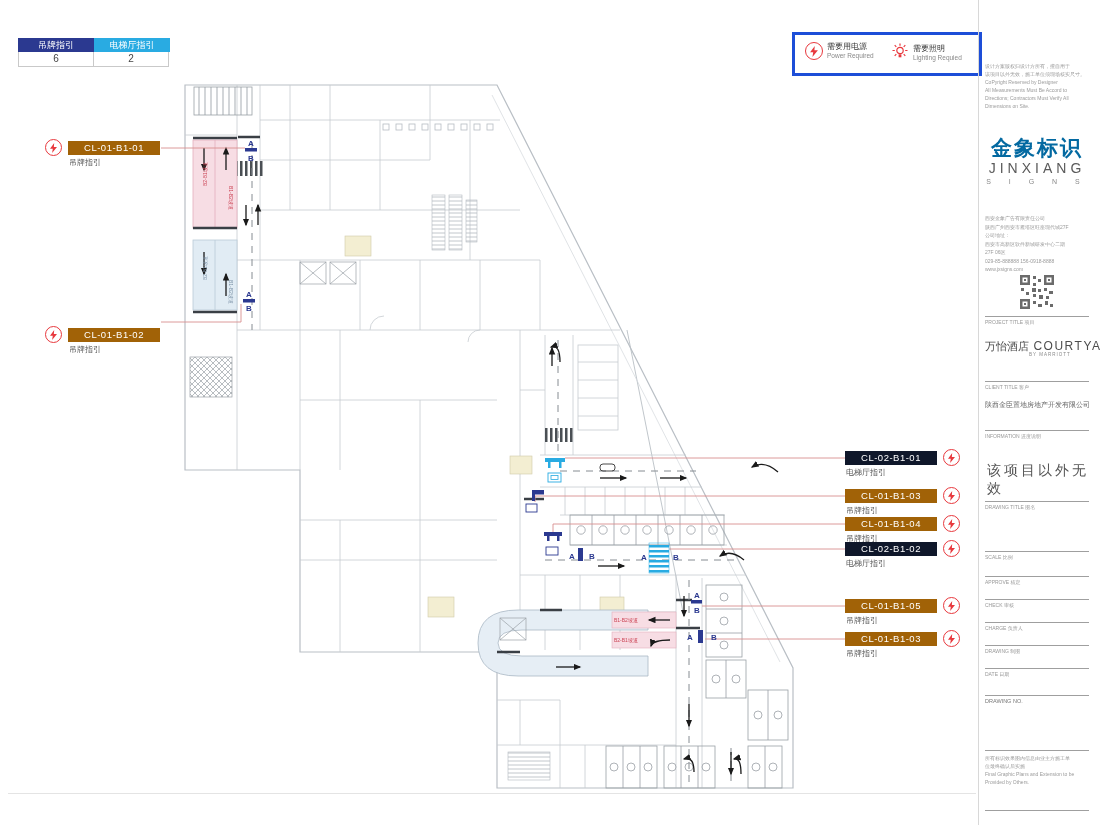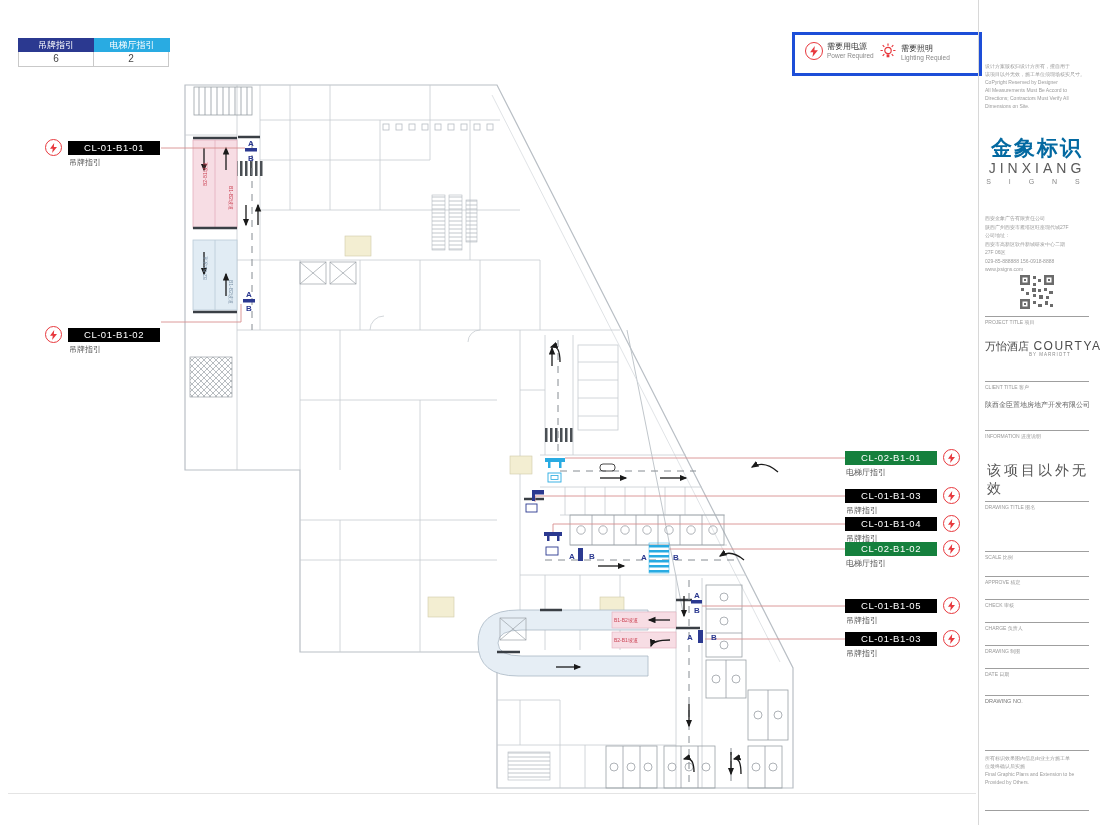--- a/index.html
+++ b/index.html
@@ -21,22 +21,22 @@
   .legend{position:absolute;left:792px;top:32px;width:184px;height:38px;border:3px solid #1d4ed8;background:#fff;}
   .leg-item{position:absolute;top:7px;display:flex;align-items:center;}
   .leg-txt{margin-left:4px;}
   .leg-zh{font-size:8px;color:#333;line-height:10px;}
   .leg-en{font-size:6.5px;color:#888;line-height:8px;}
 
   
   .cl-label{position:absolute;width:92px;height:14px;}
   .cl-label .code{display:block;width:92px;height:14px;line-height:14px;text-align:center;
                   color:#fff;font-size:9.5px;letter-spacing:.5px;}
-  .cl-label.dark .code{background:#000000;}
-  .cl-label.cyan .code{background:#15803d;}
+  .cl-label.dark .code{background:#a16207;}
+  .cl-label.cyan .code{background:#0f172a;}
   .cl-label .type{position:absolute;left:1px;top:16px;font-size:8px;color:#555;white-space:nowrap;}
   .pwr{position:absolute;top:-2px;width:15px;height:15px;border:1.3px solid #e8383d;border-radius:50%;
        background:#fff;display:flex;align-items:center;justify-content:center;}
   .cl-label.left .pwr{left:-23px;}
   .cl-label.right .pwr{right:-23px;}
 
   
   .sb-sep{position:absolute;left:978px;top:0;width:0;height:825px;border-left:1px solid #d8d8d8;}
   .frame-bottom{position:absolute;left:8px;top:793px;width:968px;border-top:1px solid #e4e4e4;}
   .sb{position:absolute;left:985px;top:0;width:106px;height:825px;}
@@ -357,21 +357,21 @@
     <span style="width:16px;height:16px;border:1.3px solid #e8383d;border-radius:50%;display:flex;align-items:center;justify-content:center;">
       <svg width="8" height="11" viewBox="0 0 10 14">
           <polygon points="6,0 0,8 4,8 3,14 10,5.5 5.5,5.5" fill="#e8383d"></polygon>
         </svg>
     </span>
     <span class="leg-txt">
       <div class="leg-zh">需要用电源</div>
       <div class="leg-en">Power Required</div>
     </span>
   </div>
-  <div class="leg-item" style="left:84px">
+  <div class="leg-item" style="left:96px">
     <span>
       <svg width="18" height="18" viewBox="0 0 18 18">
         <g stroke="#e8383d" stroke-width="1.2" fill="none">
           <circle cx="9" cy="8.5" r="3.2"></circle>
           <path d="M9,1.5 V3.8 M14.3,3.2 L12.7,4.8 M16.5,8.5 H14.2 M14.3,13.8 L12.7,12.2 M3.7,3.2 L5.3,4.8 M1.5,8.5 H3.8 M3.7,13.8 L5.3,12.2"></path>
         </g>
         <rect x="7.6" y="12.3" width="2.8" height="3" fill="#e8383d"></rect>
       </svg>
     </span>
     <span class="leg-txt">

